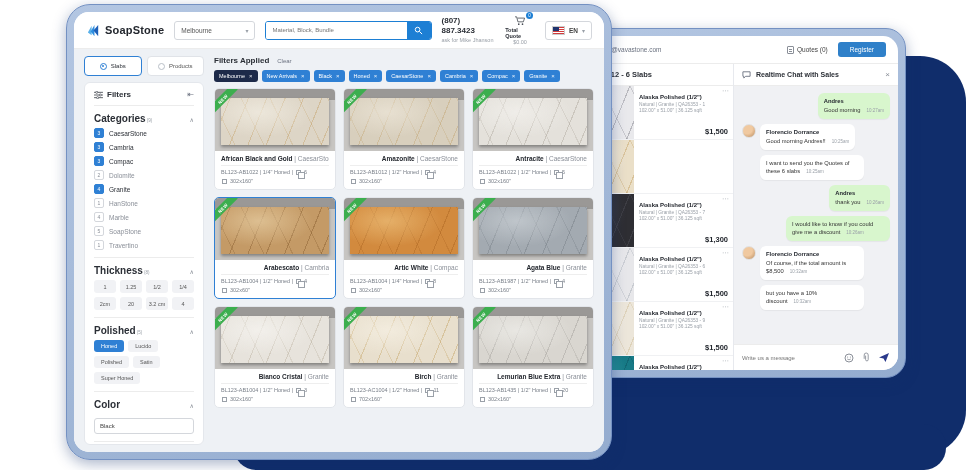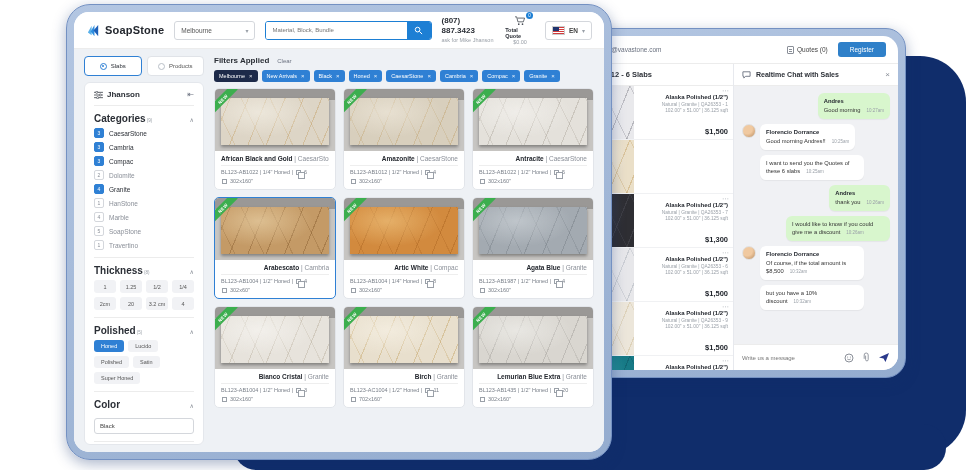--- a/index.html
+++ b/index.html
@@ -96,21 +96,21 @@
   .bw-quotes { display:flex; align-items:center; gap:3px; font-size:6.5px; color:#444; }
   .doc-ico { width:7px; height:8px; border:1px solid #8a8f98; border-radius:1px; position:relative; }
   .doc-ico::after { content:""; position:absolute; left:1px; top:2px; right:1px; border-top:1px solid #8a8f98; box-shadow:0 2px #8a8f98; }
   .reg-btn { background:#2f80c9; color:#fff; border:none; border-radius:3px; font-size:6.5px; padding:4px 12px; cursor:pointer; font-family:"Liberation Sans",sans-serif; }
   .bw-body { flex:1; display:flex; overflow:hidden; }
   .slab-panel { width:150px; min-width:150px; border-right:1px solid #e7e9ee; display:flex; flex-direction:column; overflow:hidden; }
   .slab-title { font-size:7.5px; font-weight:bold; color:#2b2f36; padding:6px 8px; border-bottom:1px solid #ececec; white-space:nowrap; }
   .slab-list { flex:1; overflow:hidden; }
   .slab-item { display:flex; height:54px; border-bottom:1px solid #f0f1f3; cursor:pointer; }
   .slab-thumb { width:50px; min-width:50px; }
-  .slab-info { flex:1; padding:4px 5px 3px; position:relative; display:flex; flex-direction:column;align-items:flex-end; }
+  .slab-info { flex:1; padding:4px 5px 3px; position:relative; display:flex; flex-direction:column; }
   .more { position:absolute; right:4px; top:1px; color:#9aa0a8; font-size:7px; cursor:pointer; }
   .si-name { font-size:6px; font-weight:bold; color:#23272e; margin-top:4px; }
   .si-meta, .si-dims { font-size:4.8px; color:#9aa0a8; margin-top:1.5px; white-space:nowrap; }
   .si-price { font-size:7.5px; font-weight:bold; color:#23272e; text-align:right; margin-top:auto; }
 
   .chat { flex:1; display:flex; flex-direction:column; overflow:hidden; }
   .chat-head { height:22px; min-height:22px; display:flex; align-items:center; gap:5px; padding:0 8px; border-bottom:1px solid #ececec; background:#fff; }
   .chat-title { font-size:7px; font-weight:bold; color:#2b2f36; flex:1; }
   .chat-x { color:#8a8f98; font-size:8px; cursor:pointer; }
   .msgs { flex:1; background:#f0f1f4; padding:7px 8px; overflow:hidden; display:flex; flex-direction:column; gap:5px; }
@@ -316,21 +316,21 @@
               </div>
             </div>
           <div class="fpanel">
             <div class="fpanel-head">
               <svg width="9" height="8" viewBox="0 0 10 9">
                   <path d="M0 1.5 h10 M0 4.5 h10 M0 7.5 h10" stroke="#4a4f57" stroke-width="1"></path>
                   <circle cx="3" cy="1.5" r="1.2" fill="#fff" stroke="#4a4f57" stroke-width=".8"></circle>
                   <circle cx="7" cy="4.5" r="1.2" fill="#fff" stroke="#4a4f57" stroke-width=".8"></circle>
                   <circle cx="4" cy="7.5" r="1.2" fill="#fff" stroke="#4a4f57" stroke-width=".8"></circle>
                 </svg>
-              <span class="fpanel-title">Jhanson</span>
+              <span class="fpanel-title">Filters</span>
               <span class="collapse">⇤</span>
             </div>
             <div class="sec-head">
               <span class="sec-title">Categories</span>
               <span class="sec-count">(9)</span>
               <span class="sec-caret">∧</span>
             </div>
             <div id="cat-list">
                 <div class="cat-row on">
                   <span class="cat-badge">3</span>

